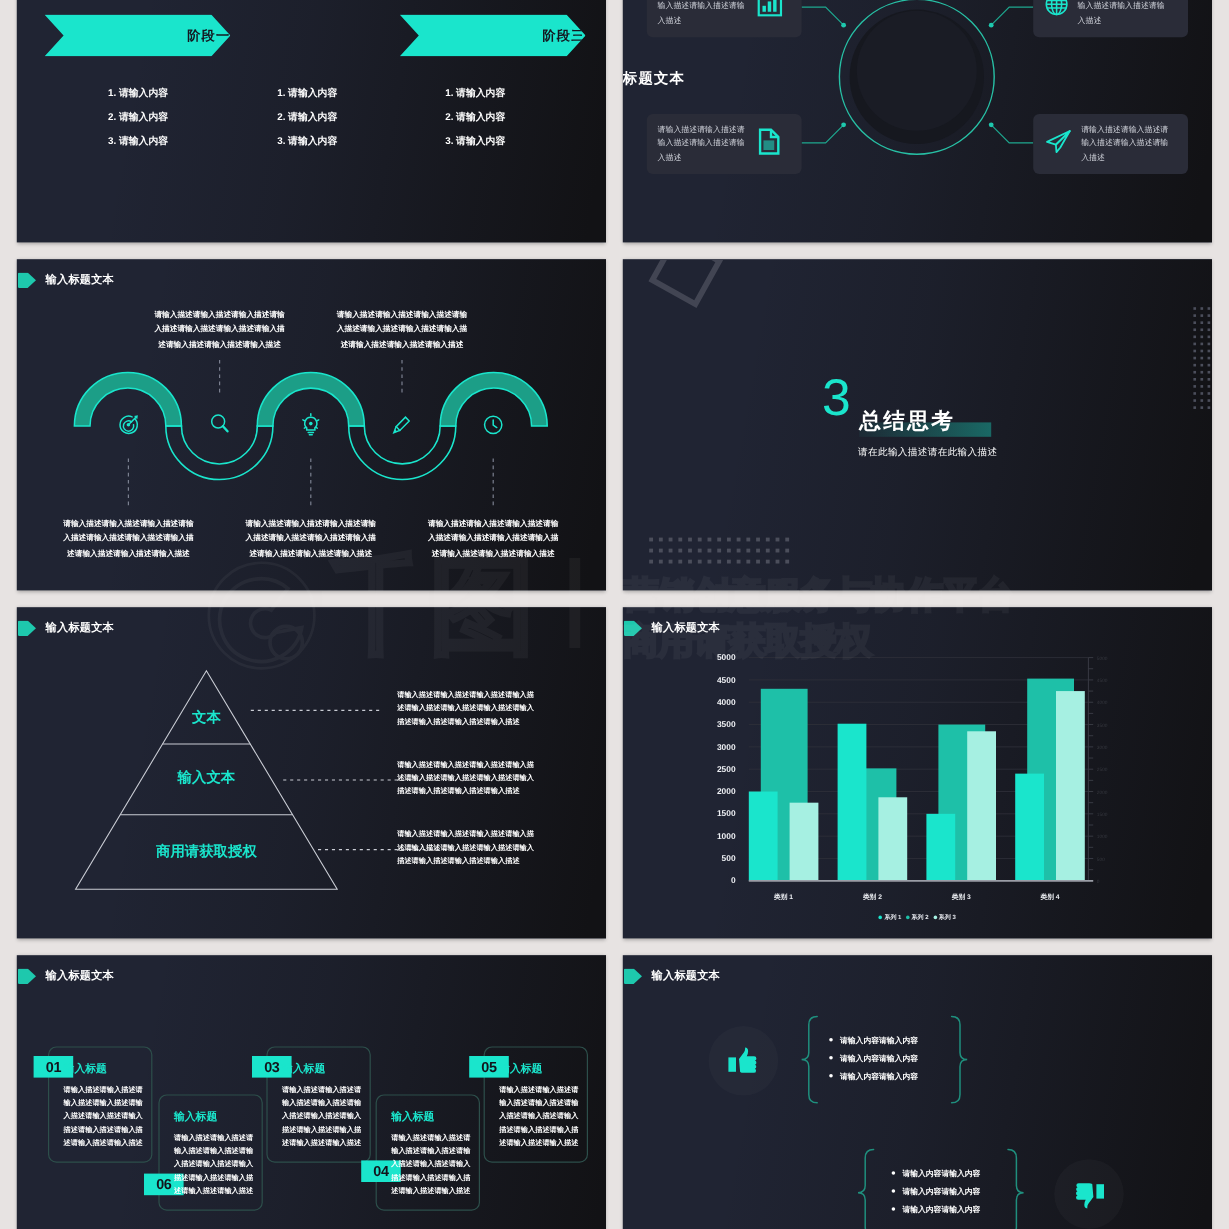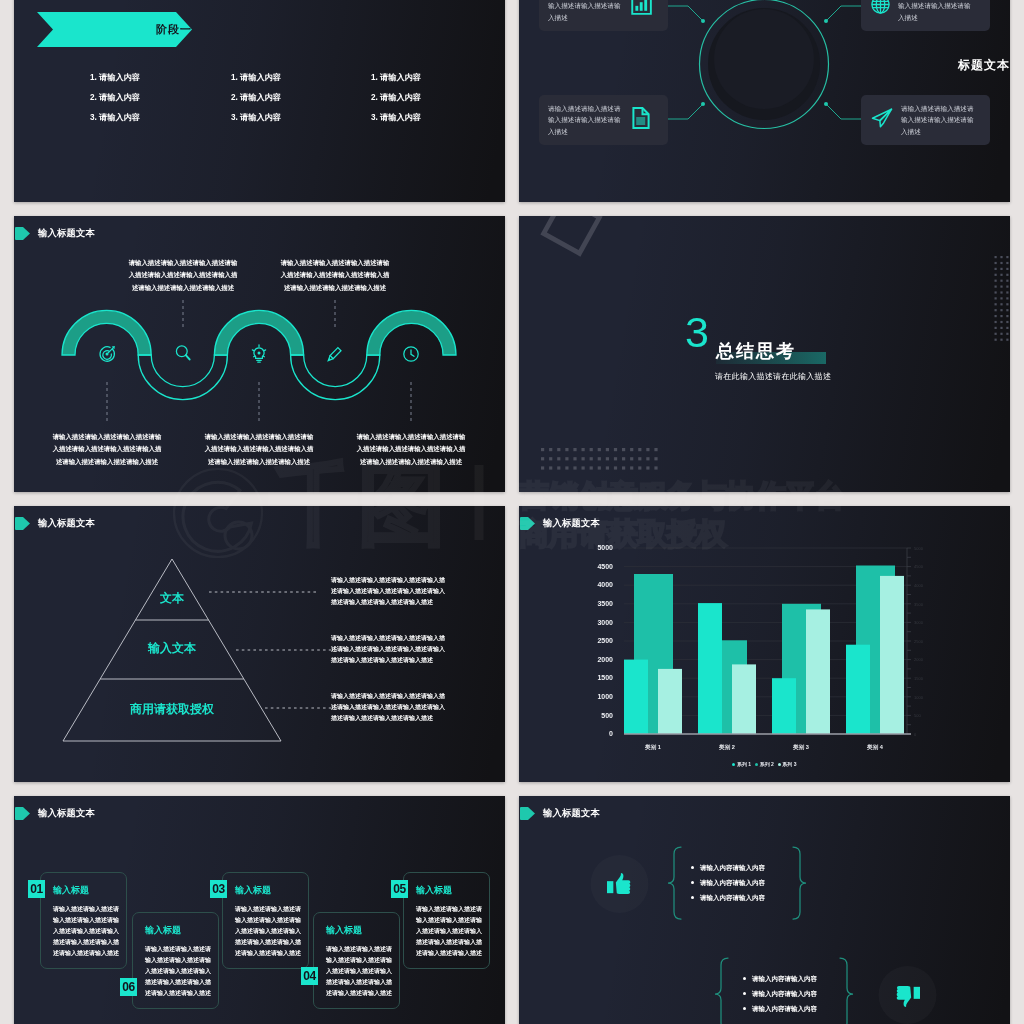--- a/index.html
+++ b/index.html
@@ -46,37 +46,40 @@
   
   .pyr line,.pyr polygon{stroke:#c9ccd4;fill:none;stroke-width:.9}
   .pyrtx{position:absolute;color:#1ae5cc;font-weight:bold;text-align:center;white-space:nowrap}
   .pdesc{position:absolute;font-size:6px;color:#fff;line-height:11px;font-weight:bold}
   .legend{position:absolute;display:flex;gap:4px;align-items:center;font-size:5px;color:#e6e8ee;font-weight:bold}
   .legend i{display:inline-block;width:3px;height:3px;border-radius:50%;margin-right:1.5px;vertical-align:middle;margin-bottom:.5px}
 
   
   .card{position:absolute;border:1px solid #2d4f4b;border-radius:7px}
   .cnum{position:absolute;background:#1ae5cc;color:#12141c;font-size:12px;font-weight:bold;
-        width:17px;height:18px;display:flex;align-items:center;justify-content:center;letter-spacing:-0.3px}
+        width:33px;height:18px;display:flex;align-items:center;justify-content:center;letter-spacing:-0.3px}
   .chead{position:absolute;color:#1ae5cc;font-size:9px;font-weight:bold}
   .cbody{position:absolute;color:#fff;font-size:6px;line-height:11px;font-weight:bold}
   .bul{position:absolute;color:#fff;font-size:6.5px;font-weight:bold;line-height:15px}
   .bul i{display:inline-block;width:3px;height:3px;border-radius:50%;background:#fff;
         vertical-align:middle;margin-right:6px;margin-bottom:1px}
 
   .wmlayer{position:absolute;left:0;top:0;width:1024px;height:1024px;pointer-events:none;z-index:50}
 </style>
 </head>
 <body>
 
 <div class="page">
   <div class="slide s1">
     <div class="lay">
       <div class="arw" style="left:23px;width:155px;clip-path:polygon(0 0,139px 0,155px 50%,139px 100%,0 100%,16px 50%)">
         <span>阶段一</span>
+        </div>
+      <div class="arw" style="left:319px;width:155px;clip-path:polygon(0 0,139px 0,155px 50%,139px 100%,0 100%,16px 50%)">
+        <span>阶段三</span>
         </div>
       <div class="s1list" style="left:76px">
         <div>1. 请输入内容</div>
         <div>2. 请输入内容</div>
         <div>3. 请输入内容</div>
         </div>
       <div class="s1list" style="left:217px">
         <div>1. 请输入内容</div>
         <div>2. 请输入内容</div>
         <div>3. 请输入内容</div>
@@ -100,21 +103,21 @@
         <g fill="#1ec8ad">
           <circle cx="184" cy="95" r="2"></circle>
             <circle cx="184" cy="178" r="2"></circle>
           <circle cx="307" cy="95" r="2"></circle>
             <circle cx="307" cy="178" r="2"></circle>
         </g>
         <circle cx="245" cy="138" r="64.5" fill="none" stroke="#27bfa4" stroke-width="1.2"></circle>
         <circle cx="245" cy="138" r="56" fill="#16181f"></circle>
         <circle cx="245" cy="133" r="50" fill="#1a1c25"></circle>
       </svg>
-      <div class="hubtx" style="left:0;top:131px;width:491px;text-align:right">标题文本</div>
+      <div class="hubtx" style="left:0;top:131px;width:491px;text-align:left">标题文本</div>
 
       <div class="hbox" style="left:20px;top:55px;width:129px;height:50px;padding:0 9px;box-sizing:border-box;gap:7px">
         <p>请输入描述请输入描述请输入描述请输入描述请输入描述</p>
         <span class="hico">
           <svg width="21" height="21" viewBox="0 0 22 22" fill="none" stroke="#1ae5cc" stroke-width="2">
             <path d="M1.3 1.2h19.5v19.6H1.3z"></path>
             <rect x="4.6" y="12.4" width="3" height="5.2" fill="#1ae5cc" stroke="none"></rect>
             <rect x="9.2" y="8.6" width="3" height="9" fill="#1ae5cc" stroke="none"></rect>
             <rect x="13.9" y="4.6" width="3" height="13" fill="#1ae5cc" stroke="none"></rect>
           </svg></span>

